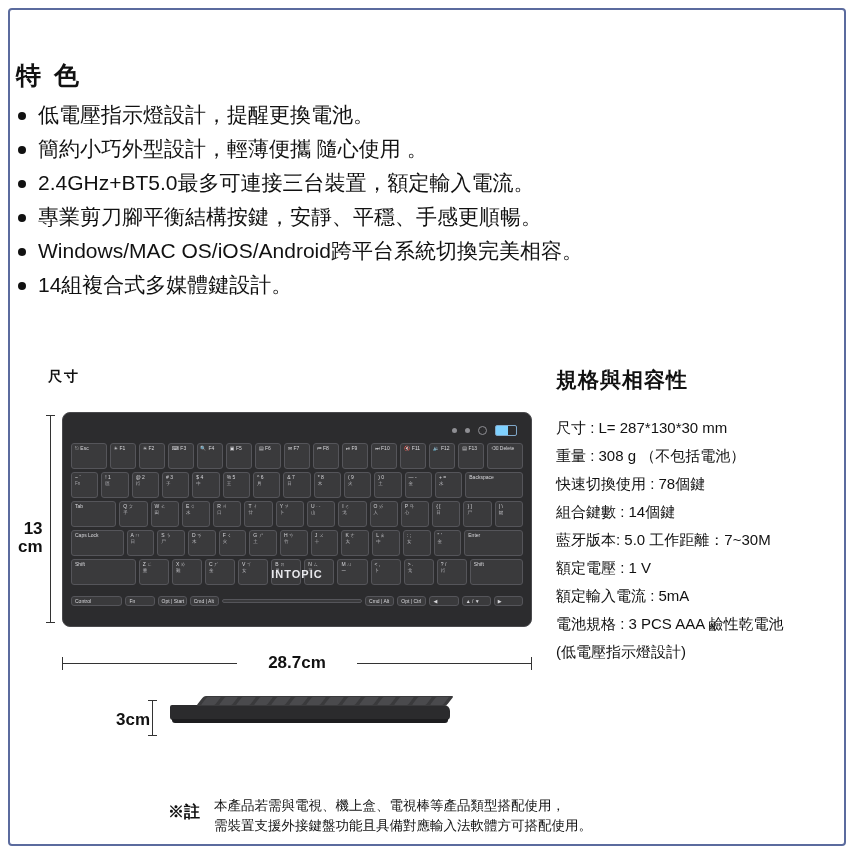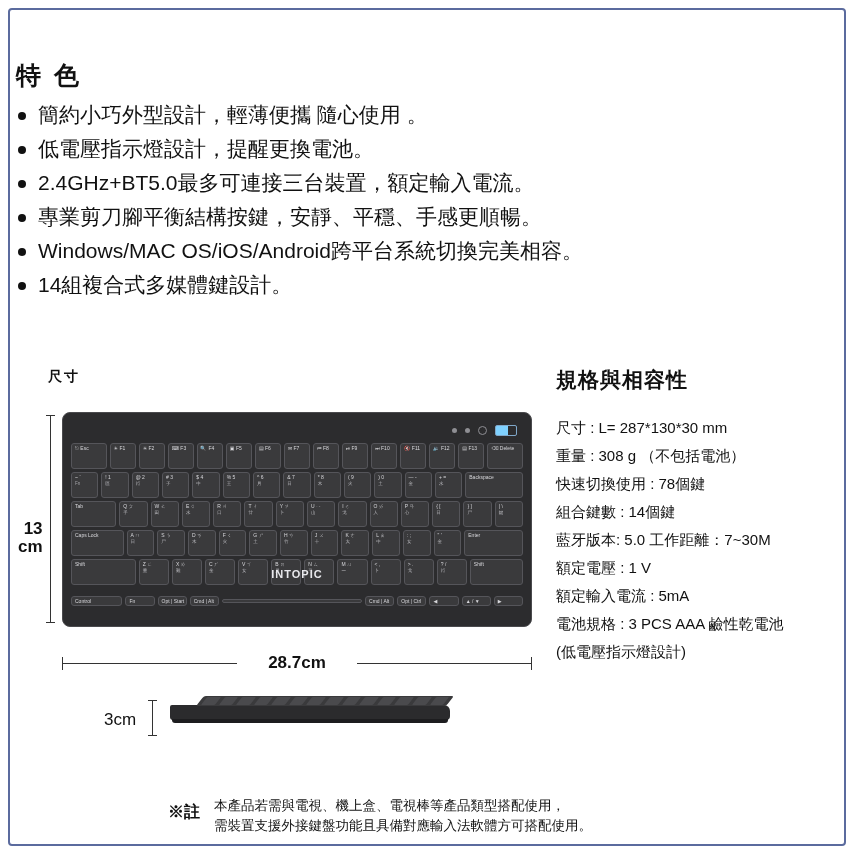--- a/index.html
+++ b/index.html
@@ -248,24 +248,24 @@
     display: flex;
     gap: 4px;
   }
   .side-keys i {
     flex: 1 1 0;
     background: #4a4a4d;
     border-radius: 1px;
   }
   .h3-label {
     position: absolute;
-    left: 104px;
+    left: 116px;
     top: 710px;
     font-size: 17px;
-    font-weight: normal;
+    font-weight: bold;
   }
   .h3-line {
     position: absolute;
     left: 152px;
     top: 700px;
     width: 1px;
     height: 36px;
     background: #333;
   }
   .h3-line::before, .h3-line::after {
@@ -328,25 +328,25 @@
 <body>
 
 <div class="page">
   <div class="border-frame"></div>
 
   <section class="features">
     <h2>特 色</h2>
     <ul class="feature-list">
       <li>
         <span class="dot"></span>
-        <span>簡約小巧外型設計，輕薄便攜 隨心使用 。</span>
+        <span>低電壓指示燈設計，提醒更換電池。</span>
       </li>
       <li>
         <span class="dot"></span>
-        <span>低電壓指示燈設計，提醒更換電池。</span>
+        <span>簡約小巧外型設計，輕薄便攜 隨心使用 。</span>
       </li>
       <li>
         <span class="dot"></span>
         <span> 2.4GHz+BT5.0最多可連接三台裝置，額定輸入電流。</span>
       </li>
       <li>
         <span class="dot"></span>
         <span>專業剪刀腳平衡結構按鍵，安靜、平穩、手感更順暢。</span>
       </li>
       <li>

